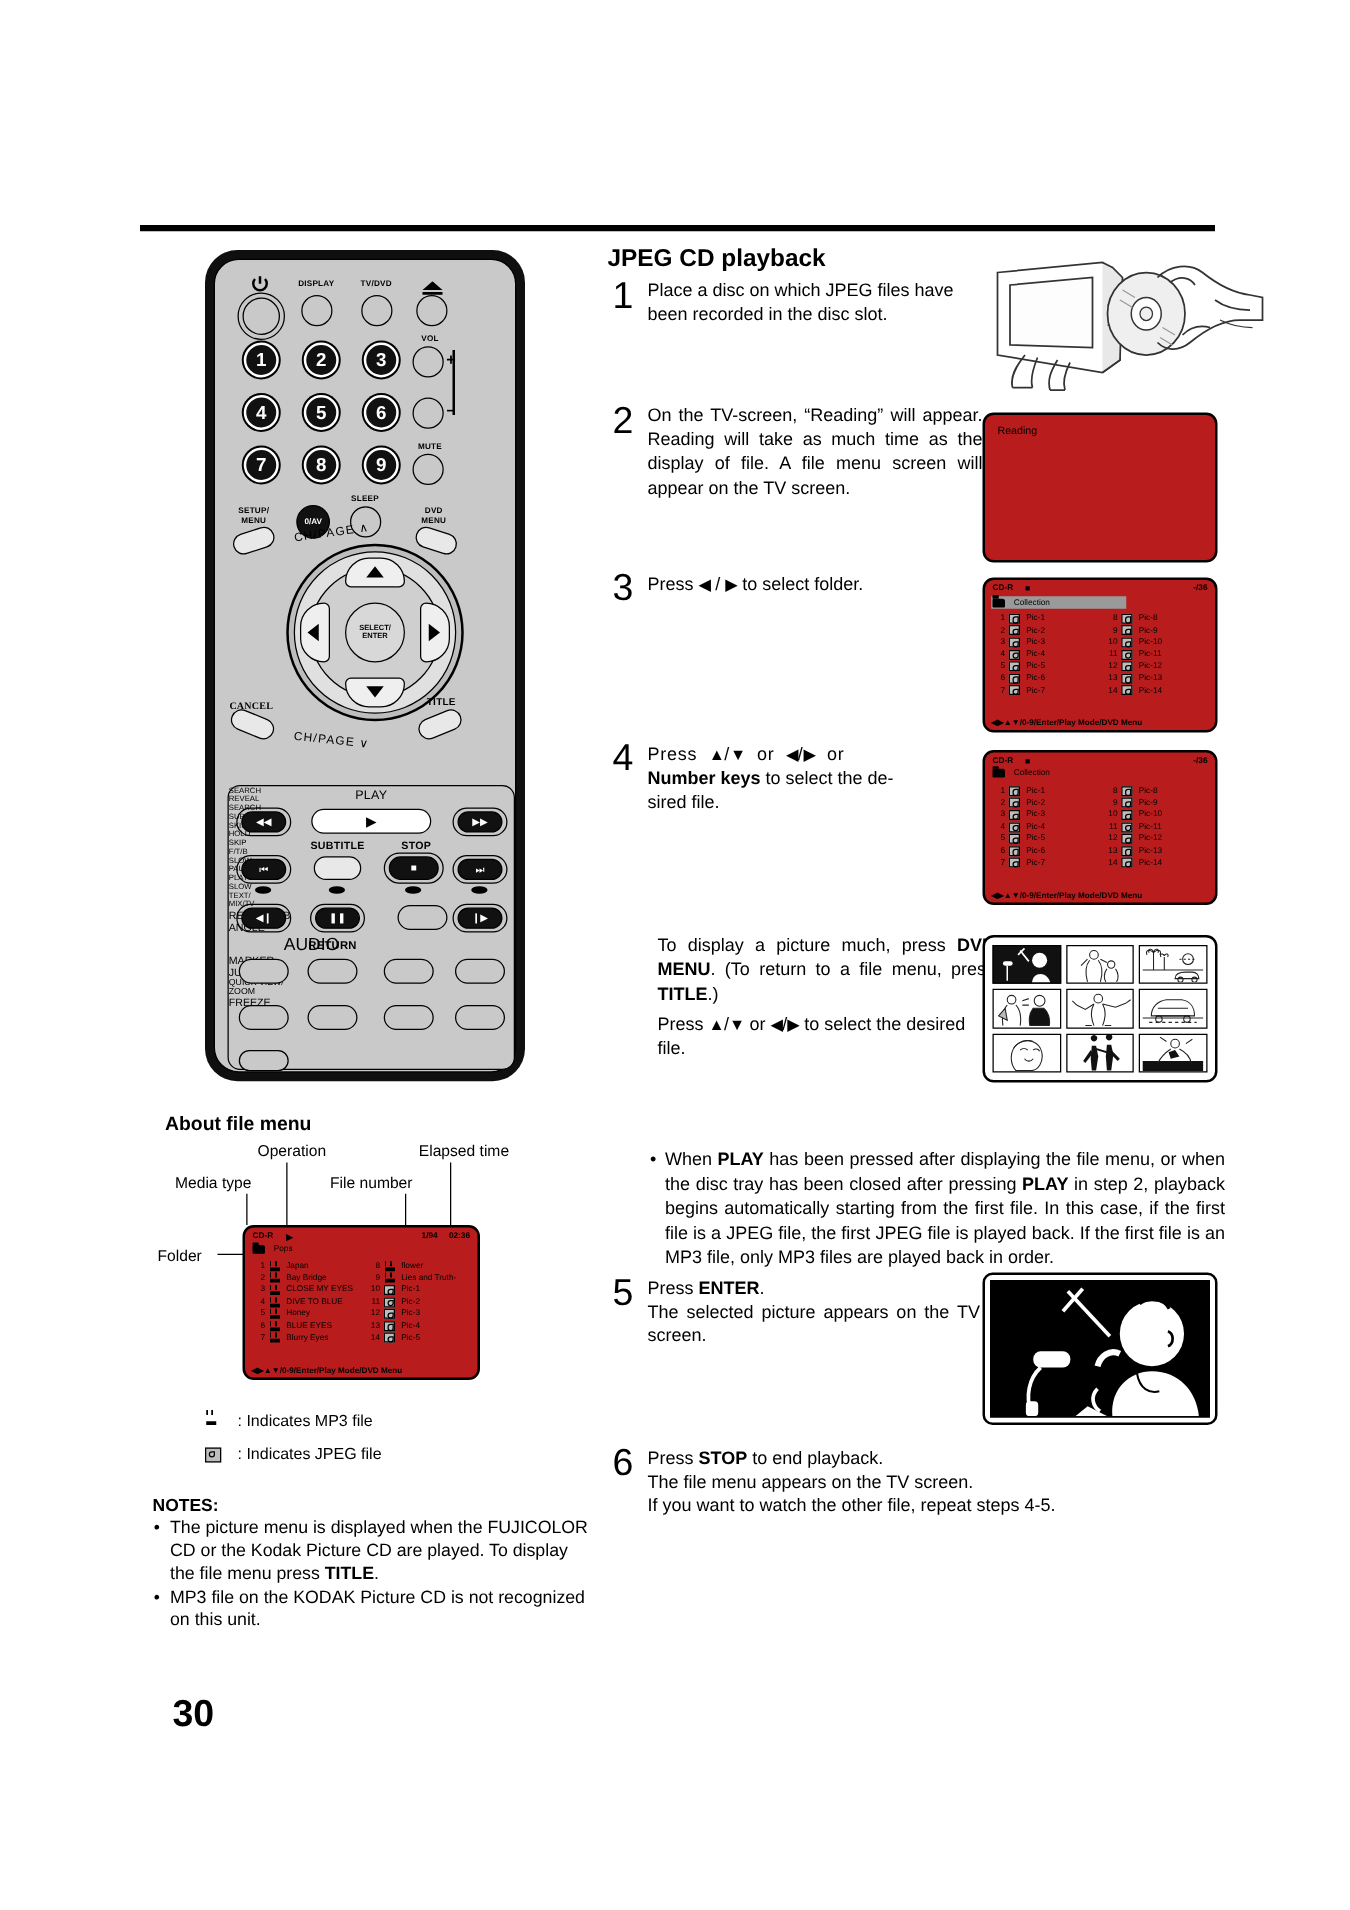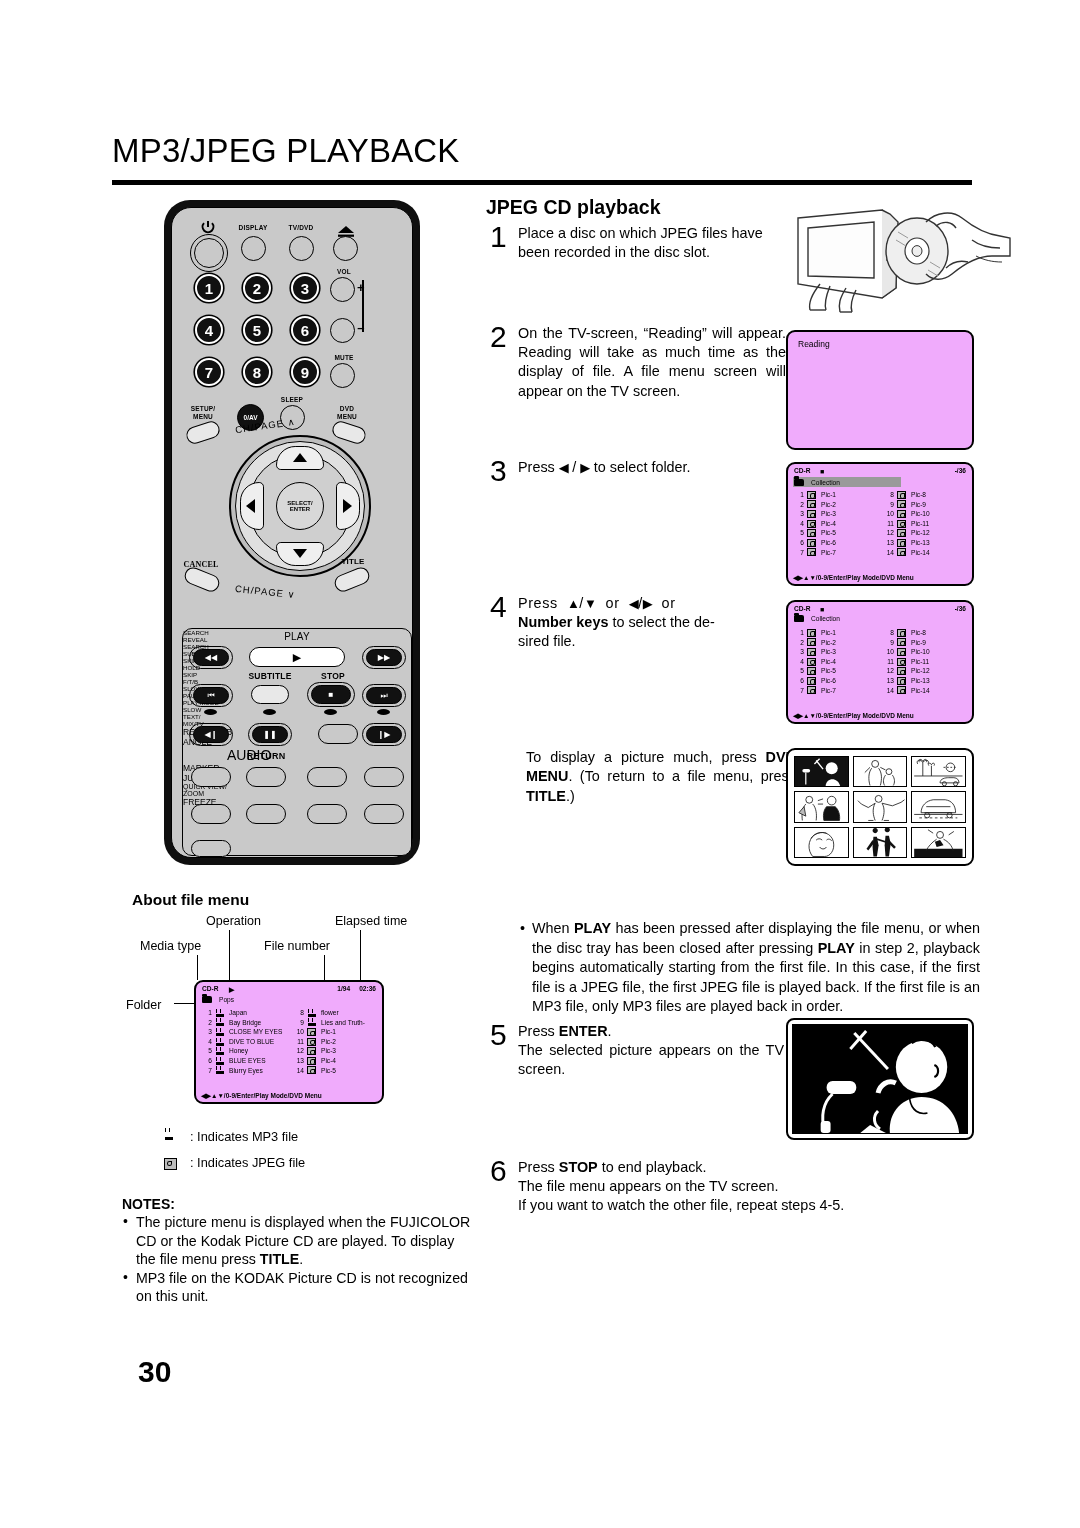--- a/index.html
+++ b/index.html
@@ -104,21 +104,21 @@
     position: absolute; left: 20px; top: 695px;
     font-size: 15.5px; font-weight: 700;
   }
   .afm-wrap { position: absolute; left: 0px; top: 718px; width: 360px; height: 200px; }
   .calloutlabel { position: absolute; font-size: 12.5px; }
   .vline { position: absolute; width: 1.4px; background: #000; }
   .hline { position: absolute; height: 1.4px; background: #000; }
 
   
   .osd {
-    position: absolute; background: #f0abfc; border: 2px solid #000;
+    position: absolute; background: #b91c1c; border: 2px solid #000;
     border-radius: 9px; overflow: hidden; padding-left: 25px;
   }
   .osd-row { position: relative; font-size: 6.6px; line-height: 9.6px; white-space: nowrap; }
   .osd-head {
     position: absolute; left: 6px; right: 6px; top: 3px;
     display: flex; justify-content: space-between;
     font-size: 6.6px; font-weight: 600;
   }
   .folder-ico {
     display: inline-block; width: 10px; height: 7px; background: #000;
@@ -189,21 +189,20 @@
 
   
   .ill { position: absolute; }
 </style>
 </head>
 <body>
 
 <div class="page">
 
   <div class="header">
-    <div class="header-title">MP3/JPEG PLAYBACK</div>
   </div>
   <div class="header-rule"></div>
 
   <div class="left-col">
 
     <div class="remote">
       <div class="remote-body">
 
         <div style="position:absolute;left:29px;top:12px;width:14px;height:16px;">
           <svg width="14" height="16" viewBox="0 0 14 16">
@@ -763,20 +762,23 @@
             <span style="padding-left: 2px;">Pic-14</span>
           </div>
         </div>
       <div class="osd-foot">◀▶▲▼/0-9/Enter/Play Mode/DVD Menu</div>
     </div>
 
     <div class="para just" style="left:40px;top:552px;width:270px;">
       <span>To display a picture much, press </span><b>DVD MENU</b><span>. (To return to a file menu, press </span><b>TITLE</b><span>.)</span>
     </div>
 
+    <div class="para" style="left:40px;top:614px;width:272px;">
+      Press <span class="ar">▲</span>/<span class="ar">▼</span> or <span class="ar">◀</span>/<span class="ar">▶</span> to select the desired file.
+    </div>
 
 
     <div class="para bullet just" style="left:34px;top:698px;width:460px;line-height:19.5px;">
       When <b>PLAY</b> has been pressed after displaying the file menu, or when the disc tray has been closed after pressing <b>PLAY</b> in step 2, playback begins automatically starting from the first file. In this case, if the first file is a JPEG file, the first JPEG file is played back. If the first file is an MP3 file, only MP3 files are played back in order.
     </div>
 
     <div class="osd" style="left:300px;top:552px;width:188px;height:118px;background:#fff;padding:6px;">
       <div style="display:grid;grid-template-columns:repeat(3,1fr);grid-template-rows:repeat(3,1fr);gap:4px;width:100%;height:100%;">
         <div style="border:1px solid #000;background:#111;position:relative;overflow:hidden;">
           <svg width="100%" height="100%" viewBox="0 0 56 34">

